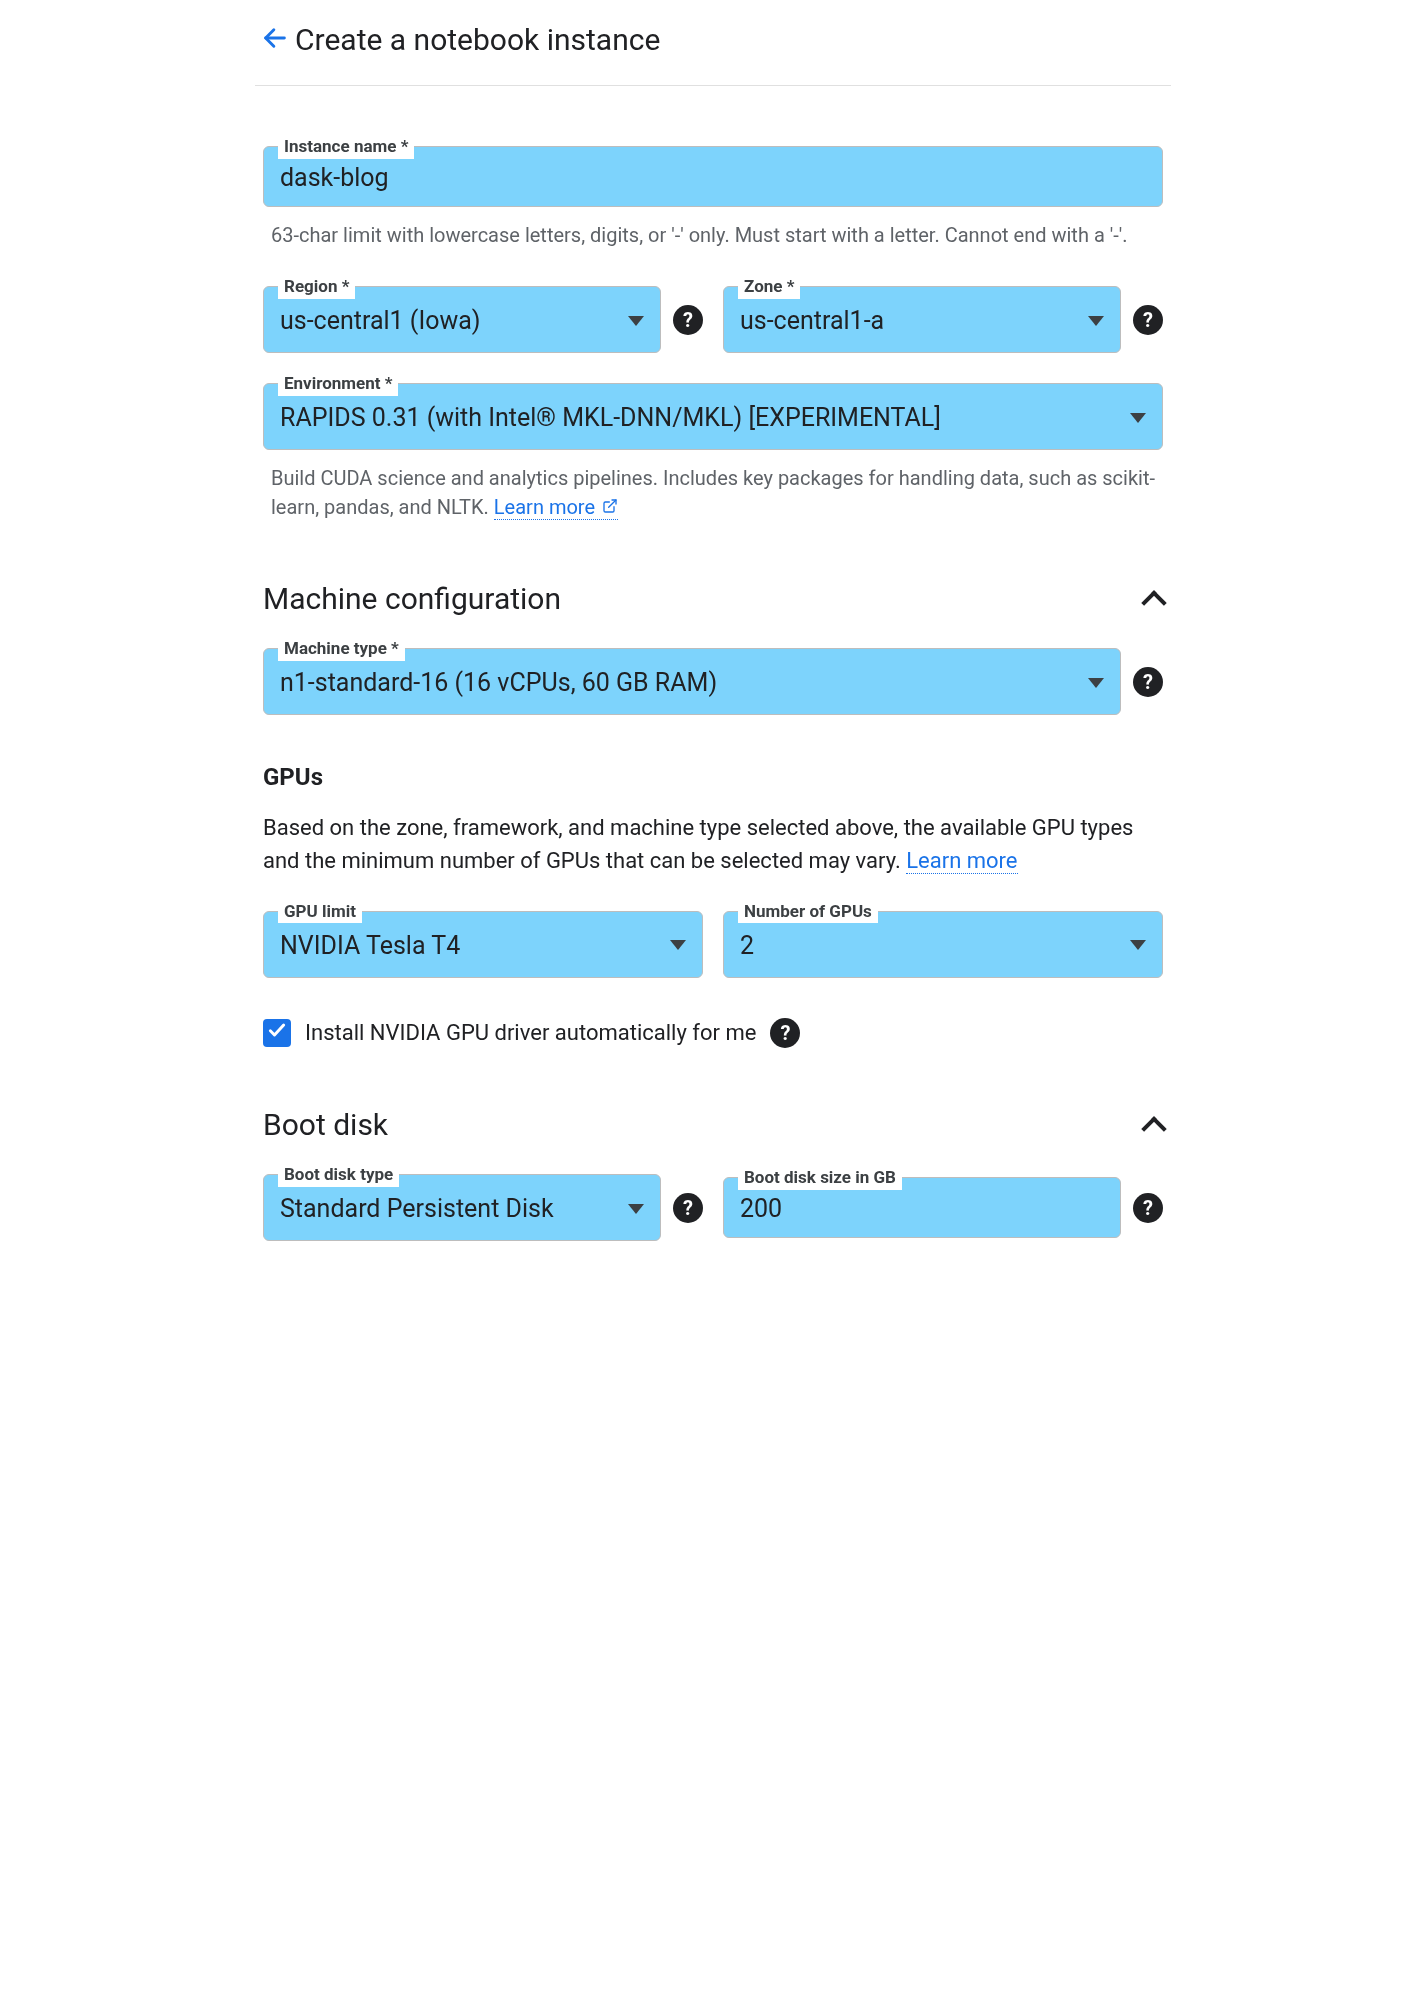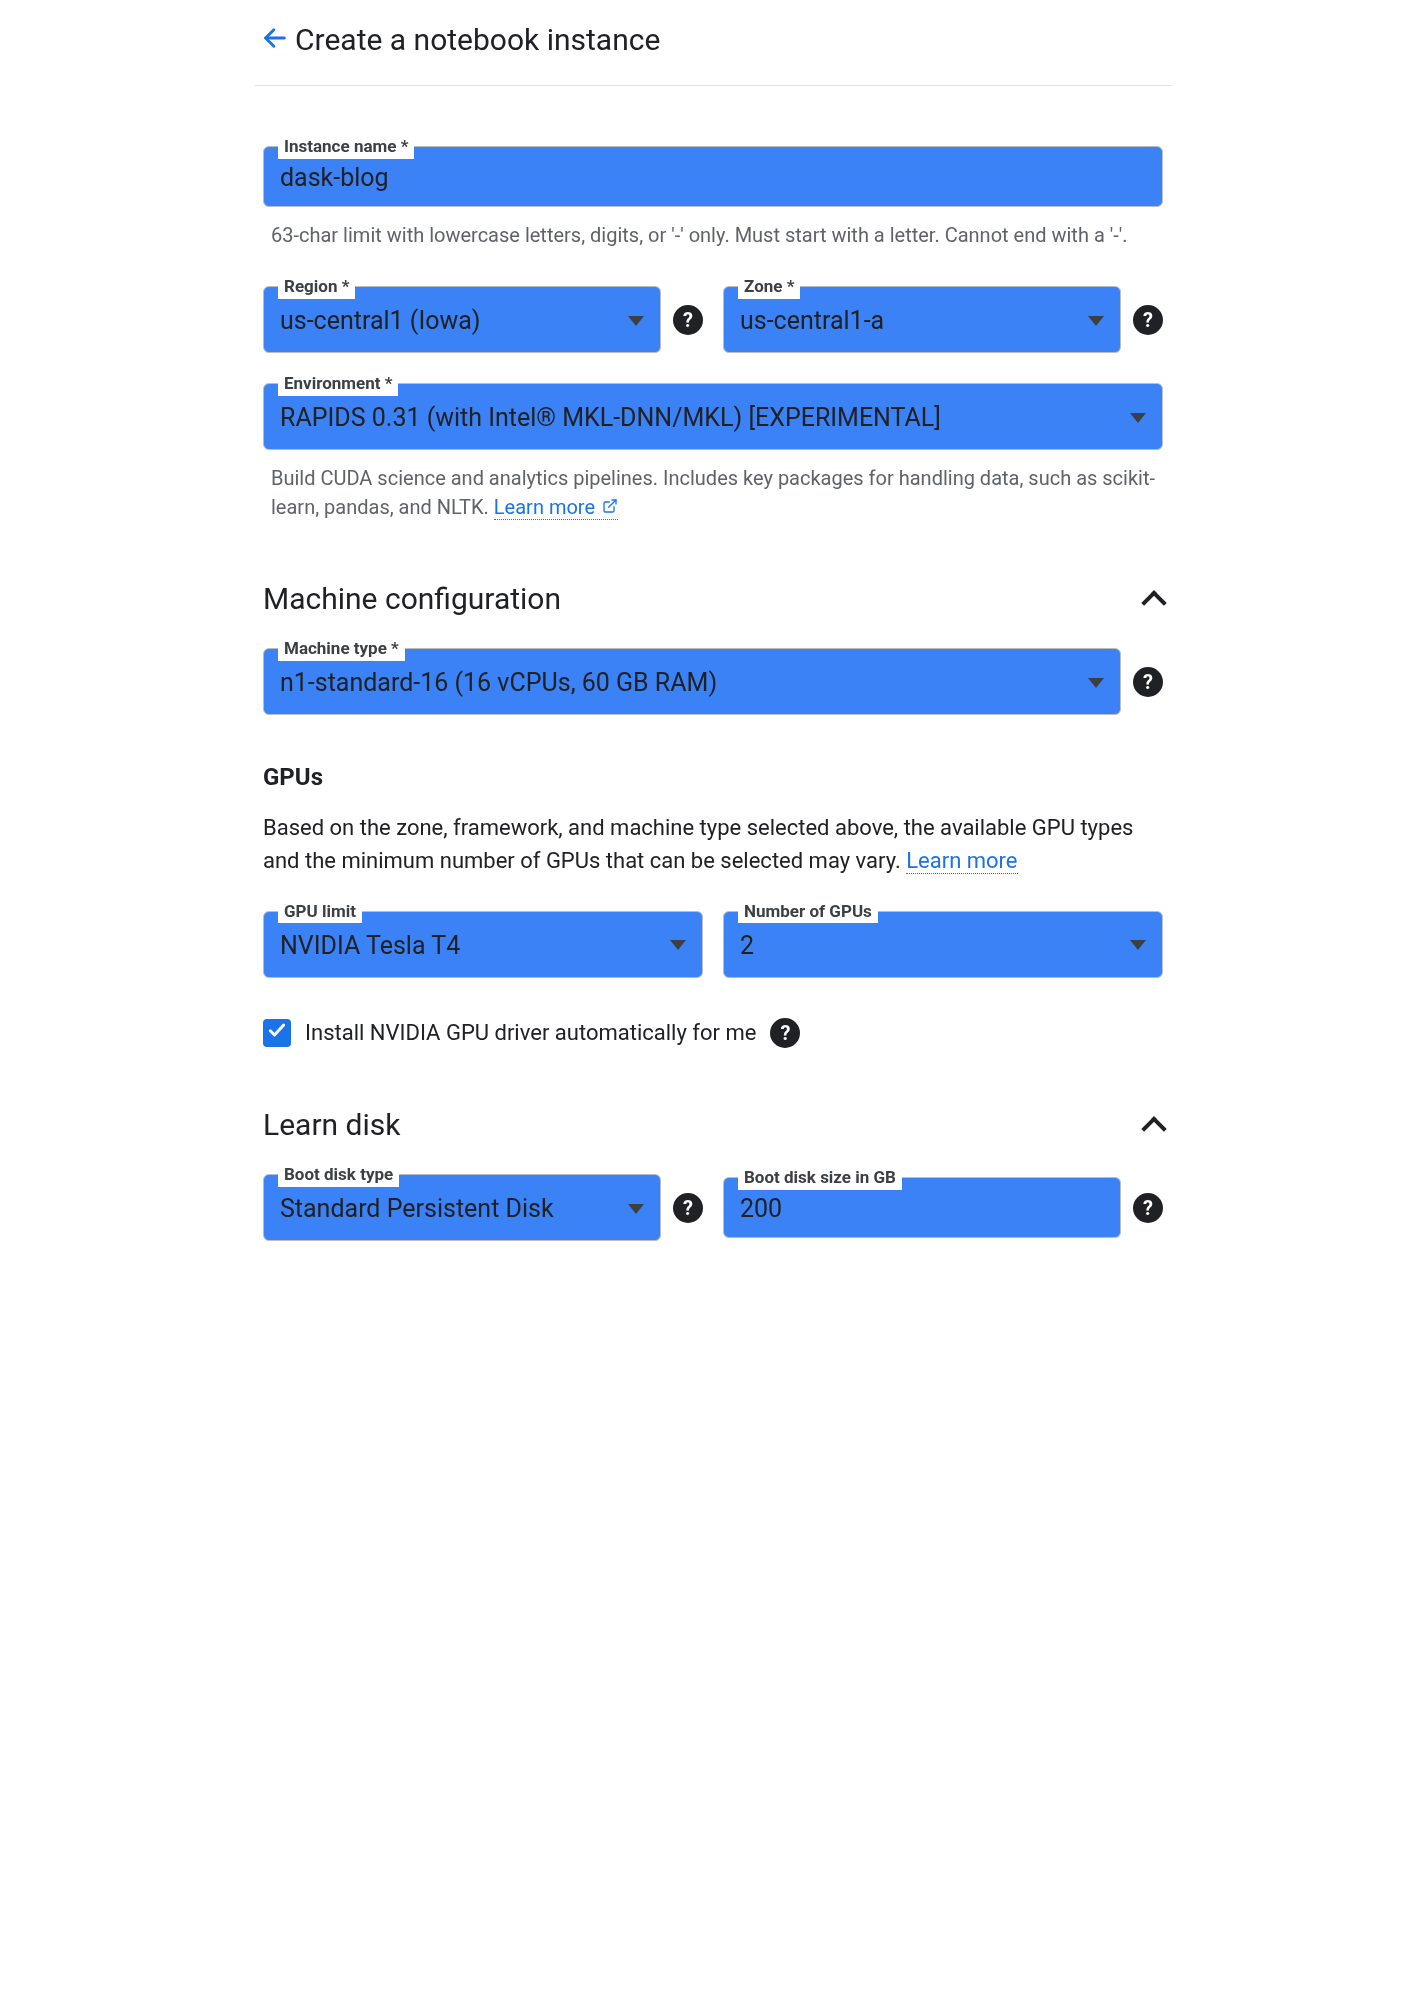--- a/index.html
+++ b/index.html
@@ -48,21 +48,21 @@
     align-items: center;
     gap: 12px;
   }
   .field {
     position: relative;
     border: 1px solid #bdbdbd;
     border-radius: 6px;
     padding: 16px 16px 14px 16px;
     display: flex;
     align-items: center;
-    background: #3b82f6;
+    background: #7dd3fc;
     width: 100%;
   }
   .field-label {
     position: absolute;
     top: -12px;
     left: 14px;
     background: #fff;
     padding: 0 6px;
     font-size: 17px;
     font-weight: 700;
@@ -294,21 +294,21 @@
           <svg viewBox="0 0 24 24" fill="none" stroke="#fff" stroke-width="3.5" stroke-linecap="round" stroke-linejoin="round">
               <polyline points="4 13 9 18 20 6"></polyline>
             </svg>
         </span>
       </span>
       <span class="checkbox-label">Install NVIDIA GPU driver automatically for me</span>
       <span class="help-icon">?</span>
     </div>
 
     <div class="section-head">
-      <h2 class="section-title">Learn disk</h2>
+      <h2 class="section-title">Boot disk</h2>
       <span class="chevron-up"></span>
     </div>
 
     <div class="row" style="margin-top:0">
       <div class="field-wrap">
         <div class="field">
           <span class="field-label">Boot disk type</span>
           <span class="field-value">Standard Persistent Disk</span>
           <span class="caret-down"></span>
         </div>

